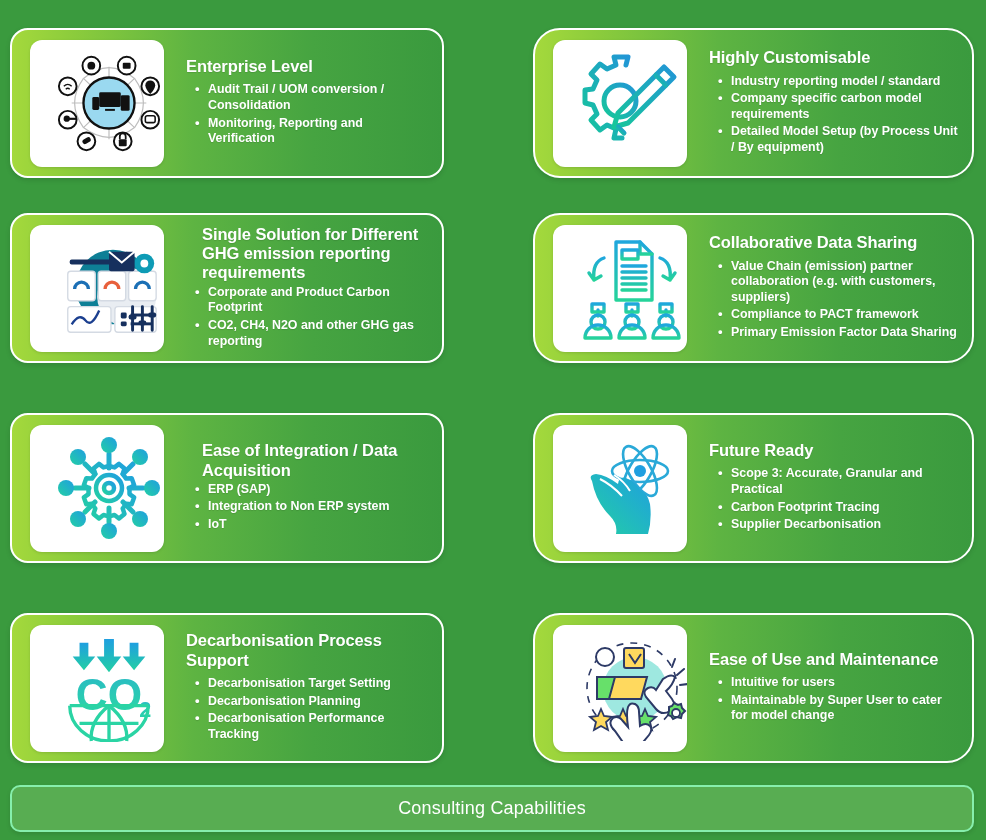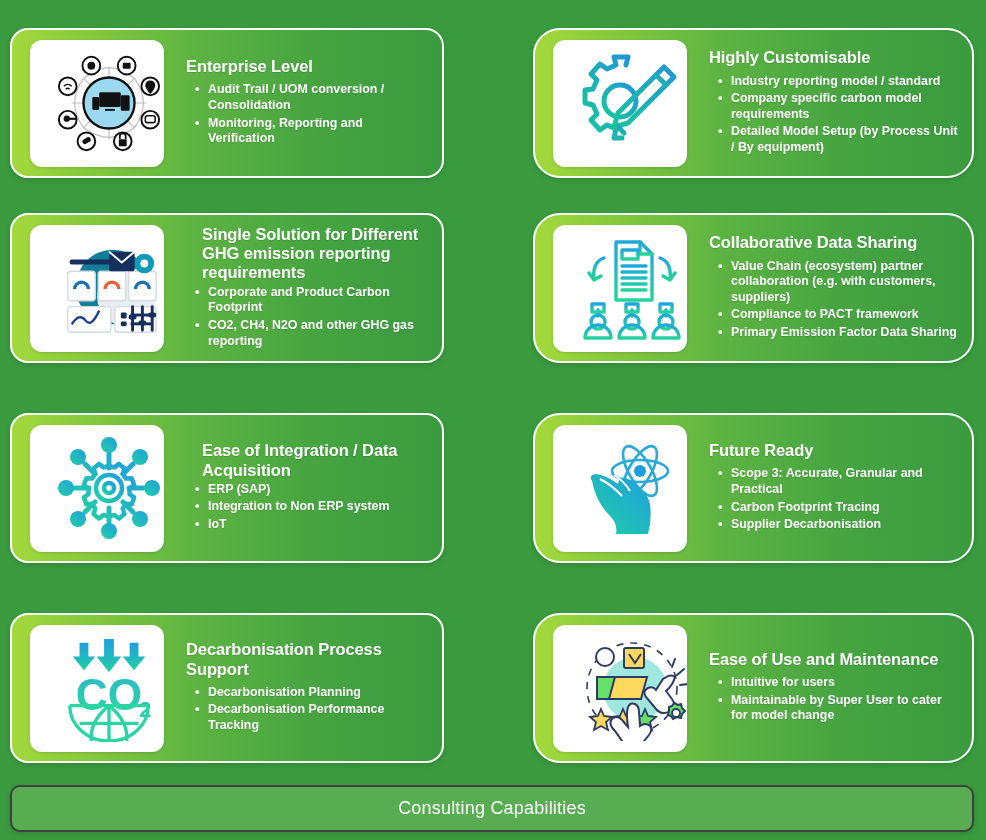--- a/index.html
+++ b/index.html
@@ -82,21 +82,21 @@
     position: absolute;
     left: -13px; top: -1px;
     font-size: 13px;
   }
 
   
   .footer-bar {
     position: absolute;
     left: 10px; top: 785px;
     width: 964px; height: 47px;
-    border: 2px solid #404040;
+    border: 2px solid #86efac;
     border-radius: 10px;
     background: #58ad52;
     display: flex;
     align-items: center;
     justify-content: center;
     box-shadow: 0 2px 4px rgba(0,0,0,0.12);
   }
   .footer-label {
     color: #ffffff;
     font-size: 18px;
@@ -267,21 +267,21 @@
           <circle cx="88" cy="86" r="7"></circle>
           <path d="M7 102 a13 13 0 0 1 26 0 z"></path>
           <path d="M41 102 a13 13 0 0 1 26 0 z"></path>
           <path d="M75 102 a13 13 0 0 1 26 0 z"></path>
         </g>
       </svg>
     </div>
     <div class="card-body">
       <div class="card-title">Collaborative Data Sharing</div>
       <ul class="bullets">
-        <li>Value Chain (ecosystem) partner collaboration (e.g. with customers, suppliers)</li>
+        <li>Value Chain (emission) partner collaboration (e.g. with customers, suppliers)</li>
         <li>Compliance to PACT framework</li>
         <li>Primary Emission Factor Data Sharing</li>
       </ul>
     </div>
   </div>
 
   <div class="card left row2">
     <div class="icon-tile">
       <svg width="108" height="108" viewBox="0 0 108 108">
         <defs>
@@ -382,20 +382,21 @@
           <path d="M56 72 v36"></path>
           <path d="M26 90 h60"></path>
           <path d="M56 72 q-20 16 -18 36"></path>
           <path d="M56 72 q20 16 18 36"></path>
         </g>
       </svg>
     </div>
     <div class="card-body">
       <div class="card-title">Decarbonisation Process Support</div>
       <ul class="bullets">
+        <li>Decarbonisation Target Setting</li>
         <li>Decarbonisation Planning</li>
         <li>Decarbonisation Performance Tracking</li>
       </ul>
     </div>
   </div>
 
   <div class="card right row3">
     <div class="icon-tile">
       <svg width="110" height="106" viewBox="0 0 110 106">
         <circle cx="58" cy="54" r="32" fill="#9ee8e0"></circle>

